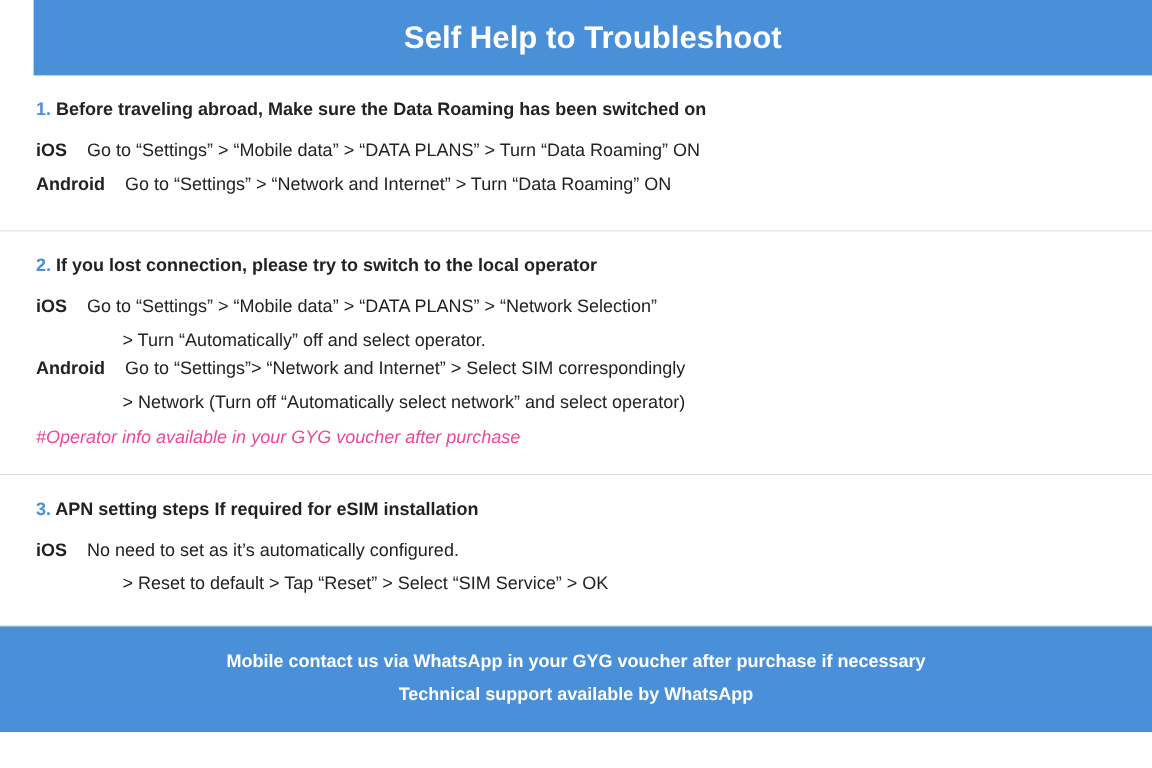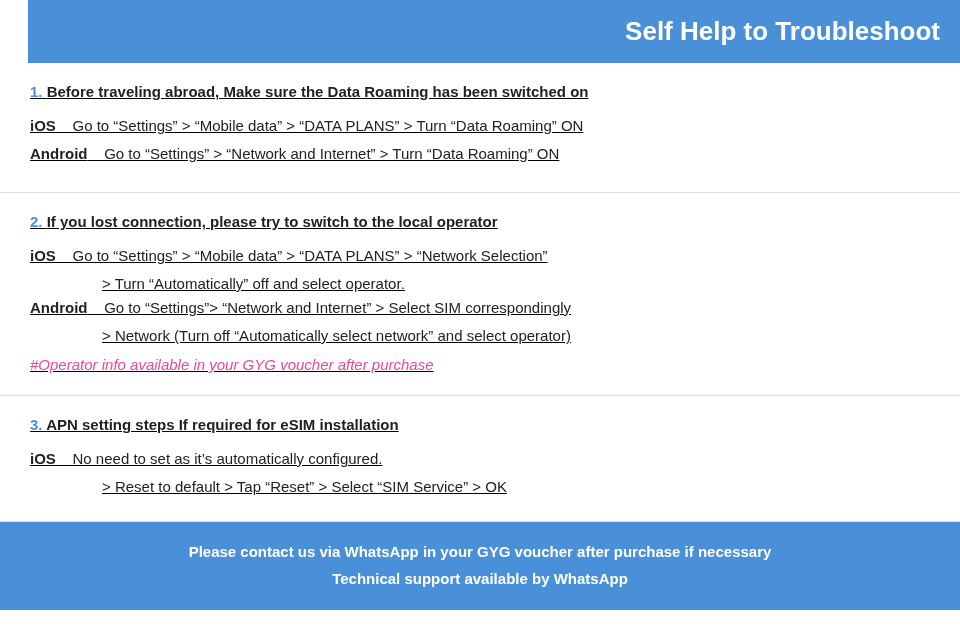--- a/index.html
+++ b/index.html
@@ -6,35 +6,34 @@
     body {
       font-family: Arial, sans-serif;
       font-size: 15px;
       background: #fff;
       width: 960px;
       min-height: 640px;
     }
 
     .header {
       background: #4A90D9;
-      text-align: right;
+      text-align: center;
       padding: 16px 20px;
       margin-left: 28px;
     }
     .header h1 {
       color: #fff;
       font-size: 26px;
       font-weight: bold;
     }
 
     .section {
       border-bottom: 1px solid #ddd;
       padding: 18px 30px 22px 30px;
       background: #fff;
-      text-decoration: underline;
     }
 
     .section-title {
       font-size: 15px;
       margin-bottom: 12px;
       line-height: 1.4;
     }
     .section-title .num {
       color: #4A90D9;
       font-weight: bold;
@@ -103,15 +102,15 @@
       <span class="operator-link">#Operator info available in your GYG voucher after purchase</span>
     </div>
     <div class="section">
       <div class="section-title"><span class="num">3. </span><span class="text">APN setting steps If required for eSIM installation</span></div>
       <div class="instruction-row"><span class="platform-label">iOS</span>&nbsp;&nbsp;&nbsp;&nbsp;No need to set as it’s automatically configured.</div>
       <div class="indent-line">&gt; Reset to default &gt; Tap “Reset” &gt; Select “SIM Service” &gt; OK</div>
     </div>
   </div>
 
 <div class="footer">
-  <p>Please contact us via WhatsApp  in your GYG voucher after purchase if necessary</p>
+  <p>Mobile contact us via WhatsApp  in your GYG voucher after purchase if necessary</p>
   <p>Technical support available by WhatsApp</p>
 </div>
 
 </body></html>

